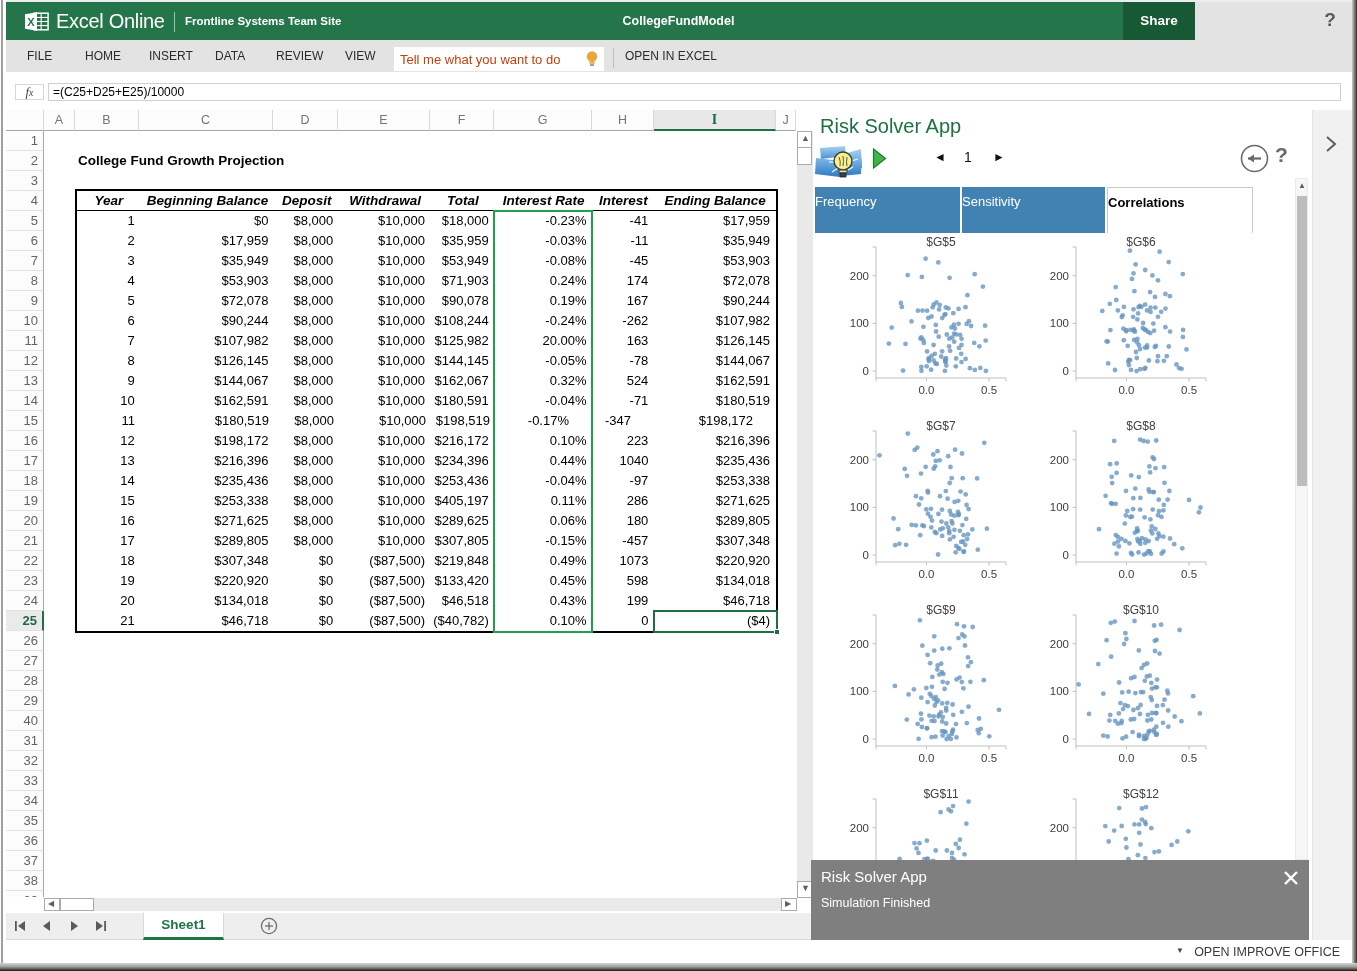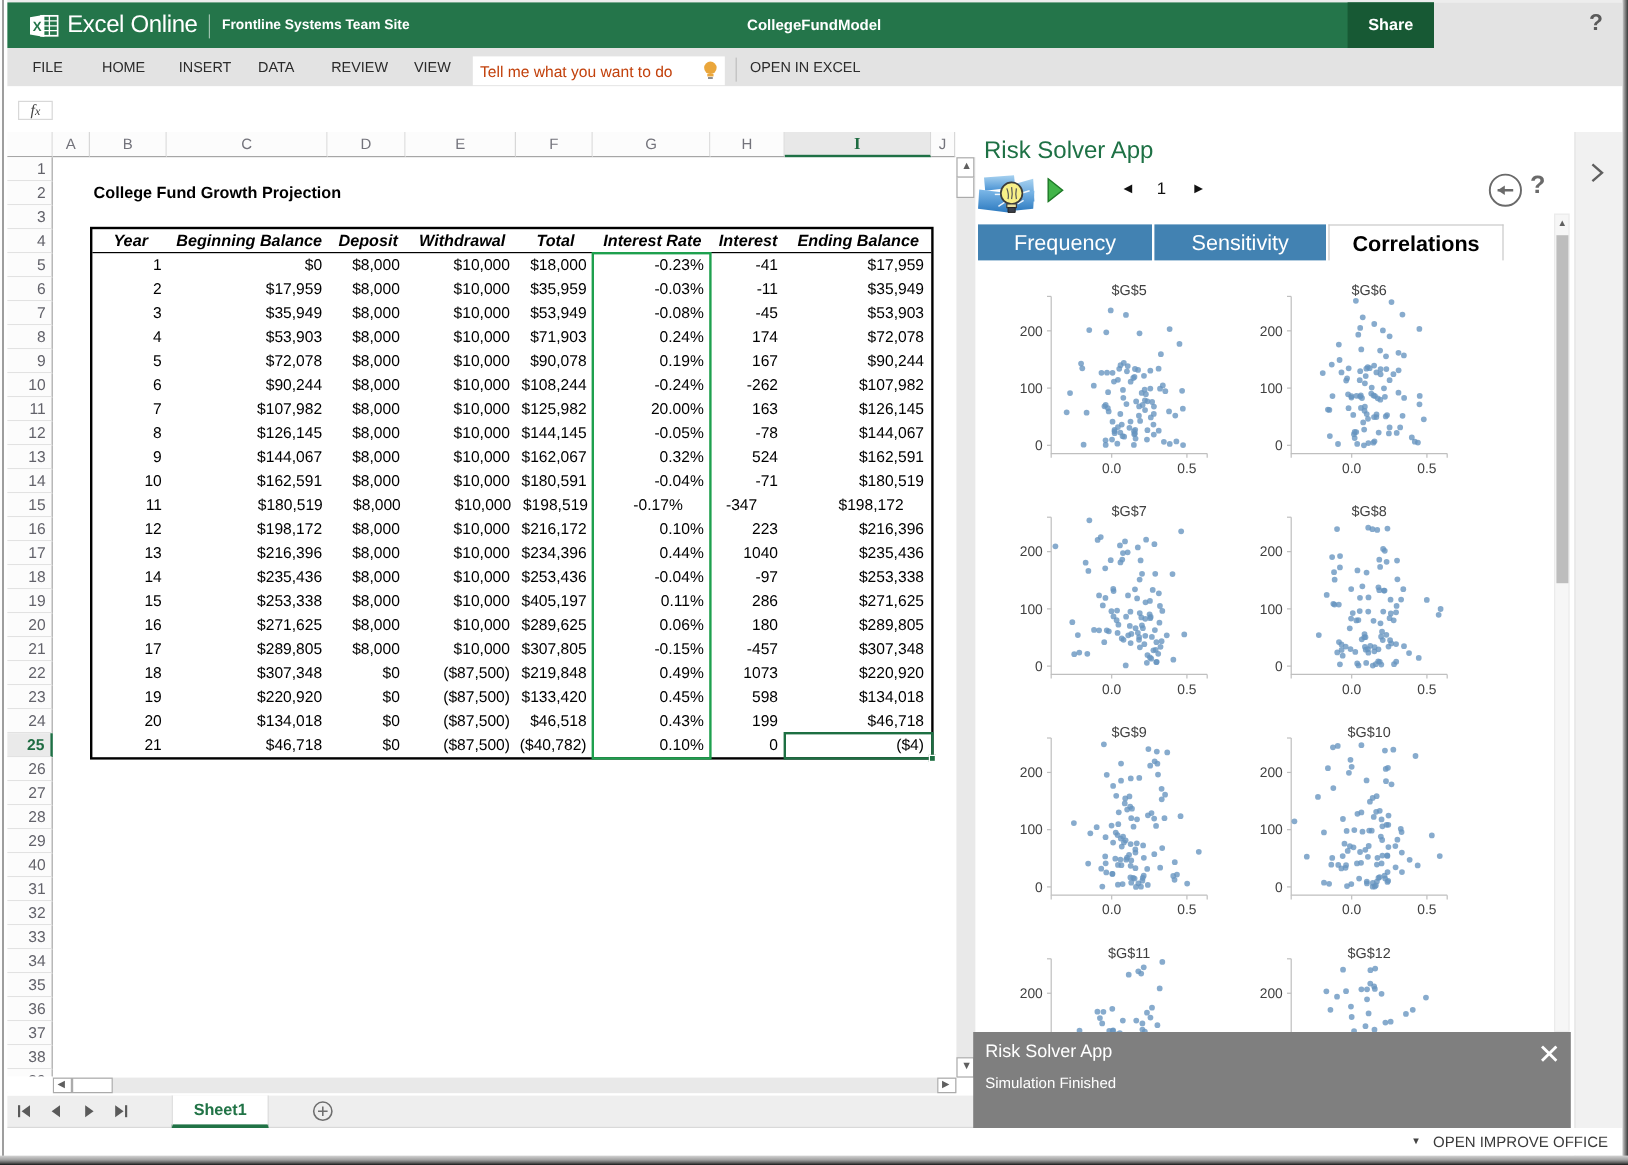--- a/index.html
+++ b/index.html
@@ -42,21 +42,21 @@
 #hsb{left:44px;top:898px;width:753px;height:13px;background:#e9e9e9}
 #hthumb{left:60px;top:898px;width:34px;height:13px;background:#fff;border:1px solid #ababab}
 .sa{position:absolute;font-size:9px;color:#5f5f5f}
 
 #tabbar{left:6px;top:913px;width:807px;height:27px;background:#eeeeee;border-bottom:1px solid #d9d9d9}
 #sheettab{left:143px;top:913px;width:81px;height:27px;background:#fff;border-left:1px solid #d9d9d9;border-right:1px solid #d9d9d9;border-bottom:3px solid #217346;color:#217346;font-weight:bold;font-size:13.5px;text-align:center;line-height:24px}
 #bottombar{left:6px;top:940px;width:1346px;height:23px;background:#fff;font-size:12.5px;color:#3a3a3a}
 
 #panel{left:813px;top:110px;width:499px;height:830px;background:#fff}
 #ptitle{left:820px;top:115px;font-size:20px;color:#1e7145}
-.tab{position:absolute;top:187px;height:30px;background:#4282b2;color:#fff;font-size:18px;text-align:center;line-height:30px}
+.tab{position:absolute;top:187px;height:46px;background:#4282b2;color:#fff;font-size:13px;text-align:left;line-height:30px}
 #tabc{background:#fff;color:#000;font-weight:bold;border:1px solid #c9c9c9;border-bottom:none}
 #psb{left:1295px;top:178px;width:13px;height:682px;background:#f6f6f6;border:1px solid #ebebeb}
 #pthumb{left:1296.5px;top:196px;width:10px;height:290px;background:#bdbdbd}
 #strip{left:1312px;top:110px;width:40px;height:853px;background:#f1f1f1;border-left:1px solid #e3e3e3}
 #notif{left:811px;top:860px;width:498px;height:80px;background:#7f7f7f;color:#fff}
 .pt{font-size:12px;fill:#404040;font-family:"Liberation Sans",sans-serif}
 .pl{font-size:11.5px;fill:#404040;font-family:"Liberation Sans",sans-serif}
 </style></head>
 <body>
 <div class="abs" id="frame-t"></div>
@@ -93,20 +93,21 @@
     <circle cx="8" cy="6.5" r="5.2" fill="#eaa63b"></circle>
     <rect x="5.4" y="11.5" width="5.2" height="2.2" fill="#eaa63b"></rect>
     <rect x="6" y="14.2" width="4" height="1.6" fill="#8a8a8a"></rect>
   </svg>
   <div class="abs" style="left:607px;top:8px;width:1px;height:20px;background:#bdbdbd"></div>
   <div class="mi" style="left:619px">OPEN IN EXCEL</div>
 </div>
 
 <div class="abs" id="fxrow">
   <div class="abs" id="fxbox">f<span style="font-size:10px">x</span></div>
+  <div class="abs" id="fbox">=(C25+D25+E25)/10000</div>
 </div>
 
 <div class="abs" id="sheetclip">
   <div class="abs" id="title2">College Fund Growth Projection</div>
   <div id="tbl">
 <div class="tr th">
         <div class="hc" style="width:64px">Year</div>
         <div class="hc" style="width:134px">Beginning Balance</div>
         <div class="hc" style="width:65px">Deposit</div>
         <div class="hc" style="width:92px">Withdrawal</div>

